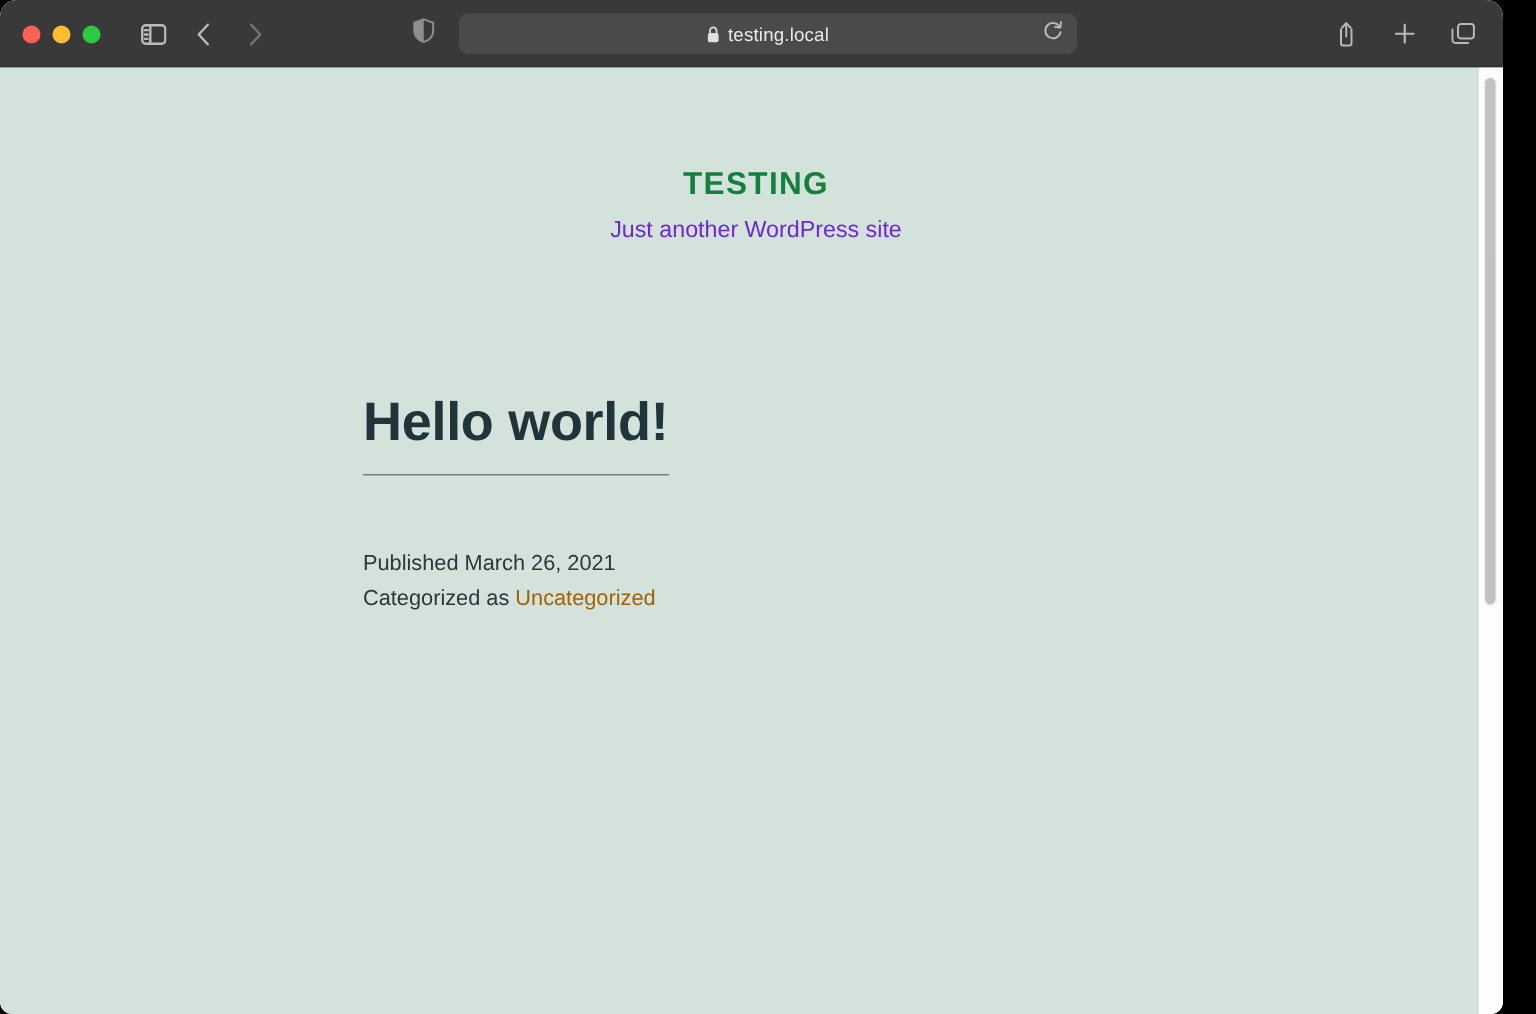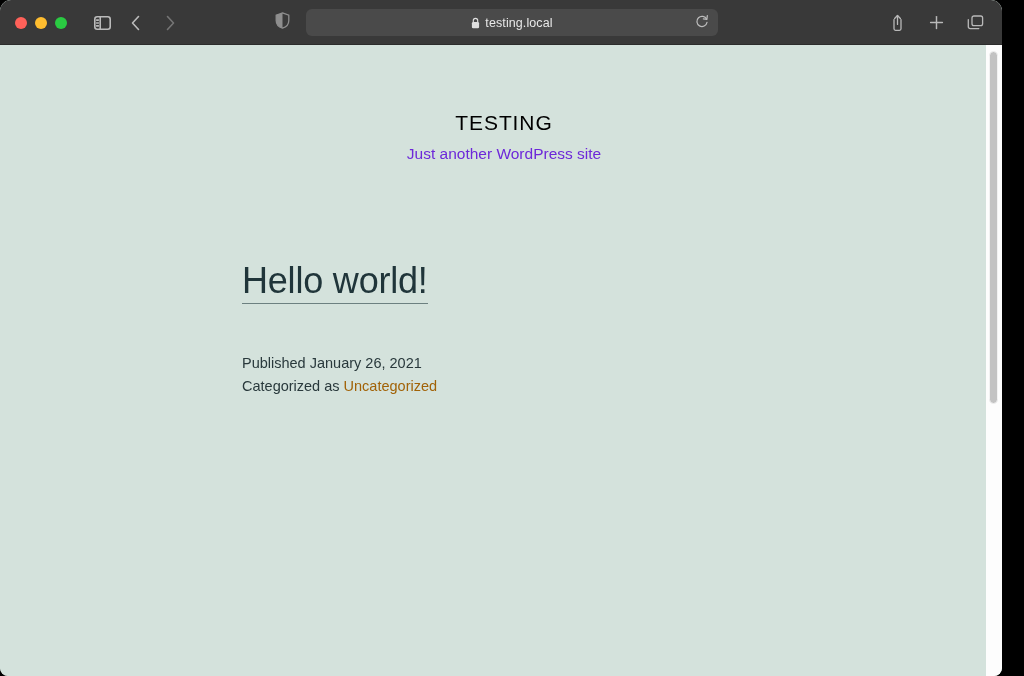--- a/index.html
+++ b/index.html
@@ -155,48 +155,48 @@
     height: 100%;
   }
 
   
   .site-header {
     text-align: center;
     padding-top: 65px;
   }
   .site-title {
     font-size: 21px;
-    font-weight: 400;
-    color: #000000;
+    font-weight: 700;
+    color: #15803d;
     letter-spacing: 0.9px;
     line-height: 1.2;
   }
   .site-tagline {
     margin-top: 9px;
     font-size: 15.5px;
     font-weight: 400;
     color: #6d28d9;
     line-height: 1.3;
   }
 
   
   .article {
     margin-left: 242px;
     margin-top: 96px;
     width: 560px;
   }
   .post-title {
     display: inline-block;
     font-size: 36px;
-    font-weight: 400;
+    font-weight: 700;
     color: #20353a;
     line-height: 1.18;
     letter-spacing: -0.2px;
     border-bottom: 1.5px solid #6c8080;
-    padding-bottom: 0;
+    padding-bottom: 13px;
     cursor: pointer;
     text-align: right;
   }
   .post-body {
     margin-top: 39px;
     font-size: 16.5px;
     line-height: 1.78;
     color: #25383c;
     max-width: 510px;
   }
@@ -345,21 +345,21 @@
       <header class="site-header">
         <h1 class="site-title">TESTING</h1>
         <p class="site-tagline">Just another WordPress site</p>
       </header>
 
       <article class="article">
         <h2 class="post-title">Hello world!</h2>
 
 
         <div class="post-meta">
-          <div>Published January 26, 2021</div>
+          <div>Published March 26, 2021</div>
           <div><span>Categorized as </span><a class="meta-link">Uncategorized</a></div>
         </div>
       </article>
 
     </div>
 
     <div class="scrollbar-track">
       <div class="scrollbar-thumb"></div>
     </div>
   </div>

